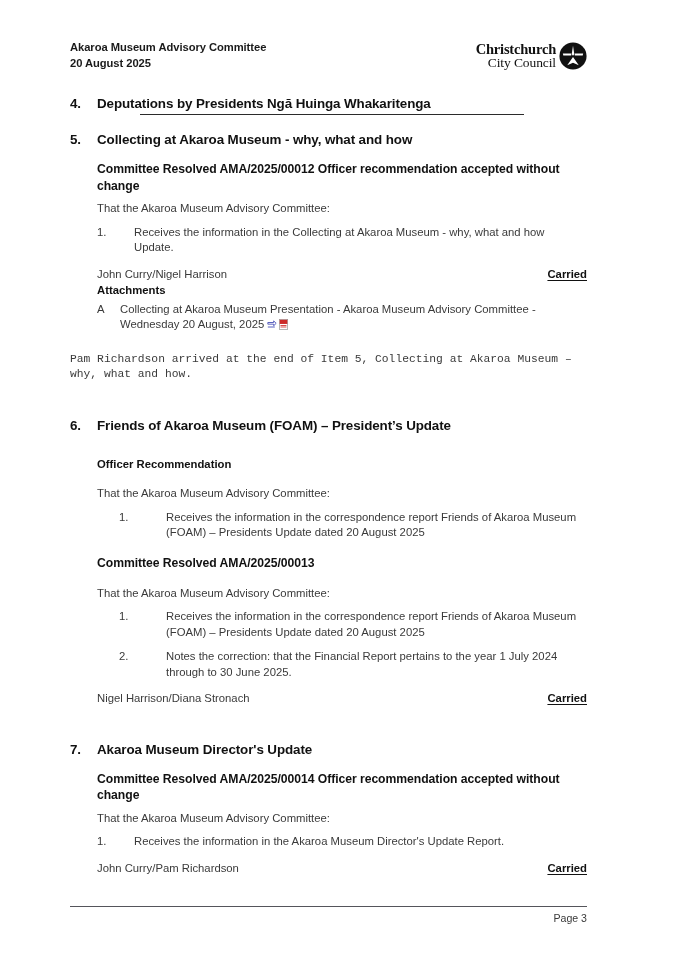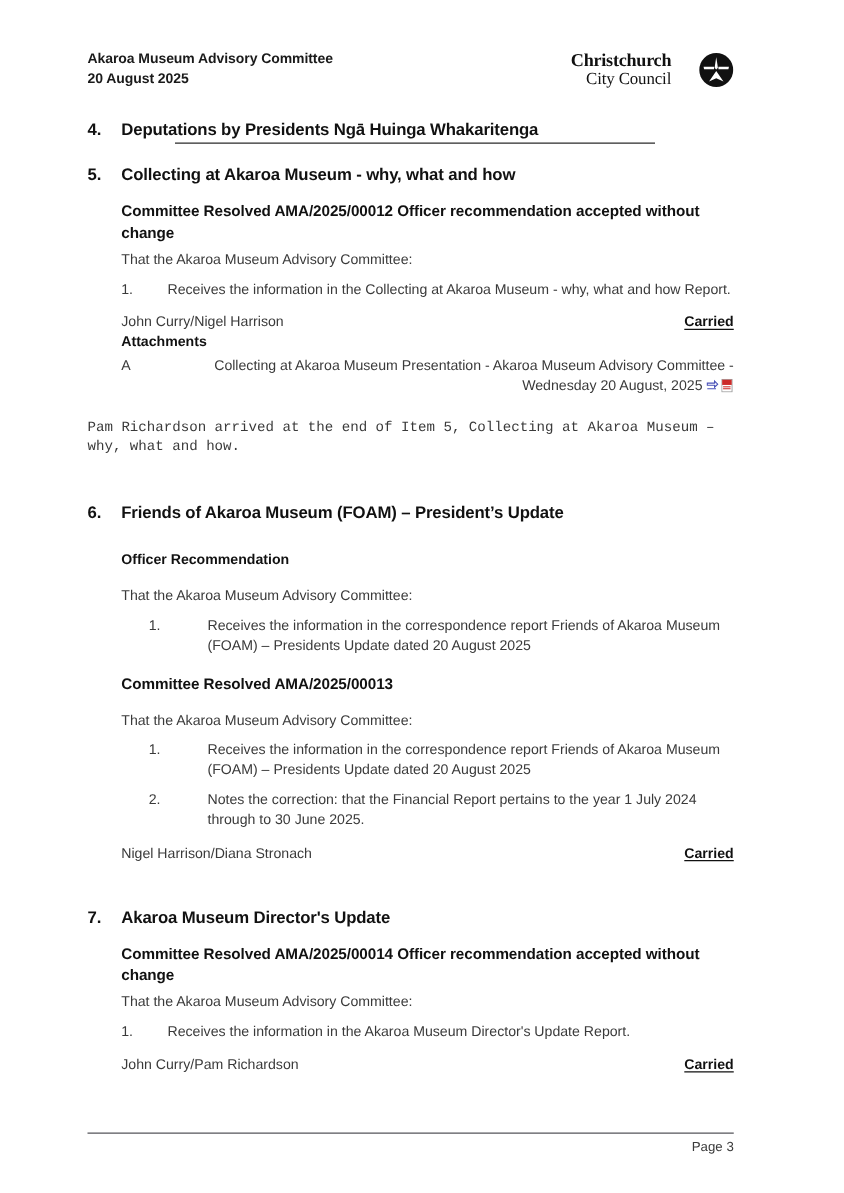--- a/index.html
+++ b/index.html
@@ -42,21 +42,21 @@
     line-height: 15.5px;
     letter-spacing: -0.05px;
     white-space: nowrap;
   }
   .header-right {
     position: absolute;
     right: 0;
     top: 2px;
     display: flex;
     align-items: center;
-    gap: 22px;
+    gap: 3px;
   }
   .logo-words {
     text-align: right;
     font-family: "Liberation Serif", serif;
     color: #111111;
     line-height: 13.5px;
   }
   .logo-word-1 {
     font-size: 14.5px;
     font-weight: bold;
@@ -192,21 +192,20 @@
     line-height: 15.3px;
     color: #3a3a3a;
     margin-top: 4px;
   }
   .attach-item .marker {
     flex: 0 0 23px;
     width: 23px;
   }
   .attach-item .body {
     flex: 1;
-    text-align: right;
   }
   .link-arrow {
     display: inline-block;
     vertical-align: -1px;
     margin-left: 3px;
     color: #4a52b8;
   }
   .pdf-icon {
     display: inline-block;
     vertical-align: -2px;
@@ -285,21 +284,21 @@
       <div class="section-head">
         <span class="section-num">5.</span>
         <span class="section-title">Collecting at Akaroa Museum - why, what and how</span>
       </div>
       <div class="indent">
         <div class="sub-head big" style="margin-top:12px">Committee Resolved AMA/2025/00012 Officer recommendation accepted without change</div>
         <div class="para">That the Akaroa Museum Advisory Committee:</div>
 
         <div class="res-item">
           <span class="marker">1.</span>
-          <span class="body">Receives the information in the Collecting at Akaroa Museum - why, what and how Report.</span>
+          <span class="body">Receives the information in the Collecting at Akaroa Museum - why, what and how Update.</span>
         </div>
 
         <div class="mover-row">
           <span>John Curry/Nigel Harrison</span>
           <span class="carried">Carried</span>
         </div>
 
         <div class="attach-head">Attachments</div>
 
         <div class="attach-item">

